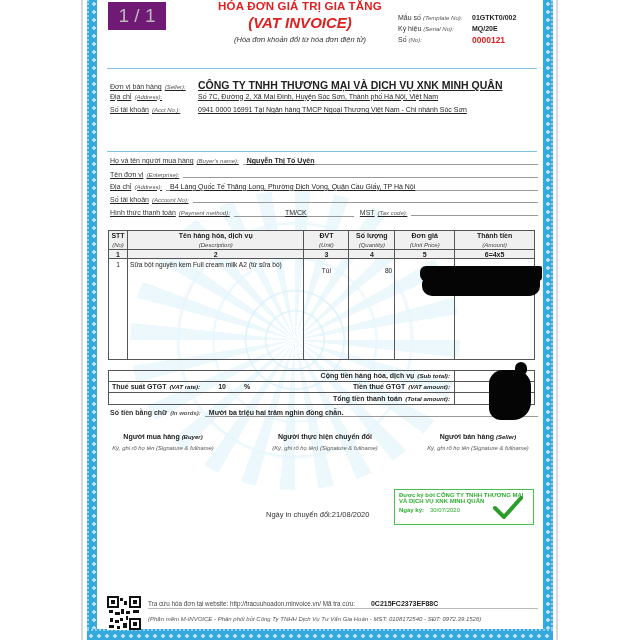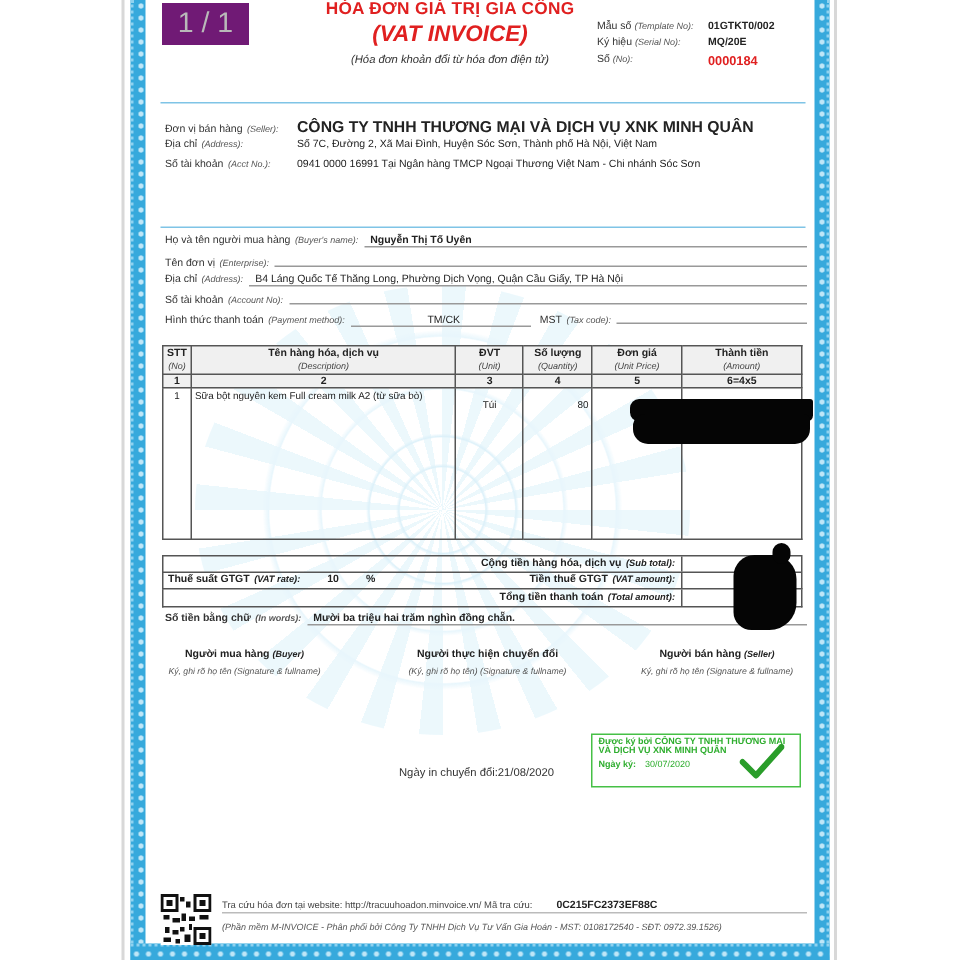--- a/index.html
+++ b/index.html
@@ -48,21 +48,21 @@
   .meta-block { position: absolute; left: 398px; top: 12px; width: 140px; font-size: 7px; }
   .meta-row { display: flex; height: 11px; align-items: center; }
   .meta-label { width: 74px; color: #333; }
   .meta-label i { font-size: 6px; color: #555; }
   .meta-value { font-weight: bold; font-size: 7px; color: #222; }
   .meta-value.red { color: #e02020; font-size: 8.5px; }
 
   .divider-line { position: absolute; left: 107px; width: 430px; height: 1px; background: #7fc4e6; }
 
   .section { position: absolute; left: 110px; width: 428px; font-size: 7px; }
-  .row { display: flex; align-items: baseline; height: 13.5px; }
+  .row { display: flex; align-items: baseline; height: 13.5px; text-decoration: underline; }
   .lbl { color: #333; white-space: nowrap; }
   .lbl i { font-size: 6px; color: #555; margin-left: 3px; }
   .val { color: #222; white-space: nowrap; }
   .seller .lbl { width: 88px; }
   .seller-name { font-weight: bold; font-size: 10.5px; }
   .tax-code { font-weight: bold; font-size: 7.5px; letter-spacing: 2.2px; }
 
   .buyer .row { height: 12.8px; }
   .uline { flex: 1; border-bottom: 1px solid #999; margin-left: 4px; height: 9px; display: flex; align-items: flex-end; }
   .uline .val { padding-left: 4px; }
@@ -118,37 +118,37 @@
 <div class="page-edge left"></div>
 <div class="page-edge right"></div>
 <div class="frame-left"></div>
 <div class="frame-right"></div>
 <div class="frame-bottom"></div>
 <div class="watermark"></div>
 
 <div class="page-indicator">1 / 1</div>
 
 <div class="title-block">
-  <div class="title-main">HÓA ĐƠN GIÁ TRỊ GIA CÔNG</div>
+  <div class="title-main">HÓA ĐƠN GIÁ TRỊ GIA TĂNG</div>
   <div class="title-sub">(VAT INVOICE)</div>
   <div class="title-note">(Hóa đơn khoản đổi từ hóa đơn điện tử)</div>
 </div>
 
 <div class="meta-block">
   <div class="meta-row">
     <span class="meta-label"><span>Mẫu số</span> <i>(Template No):</i></span>
     <span class="meta-value">01GTKT0/002</span>
   </div>
   <div class="meta-row">
     <span class="meta-label"><span>Ký hiệu</span> <i>(Serial No):</i></span>
     <span class="meta-value">MQ/20E</span>
   </div>
   <div class="meta-row">
     <span class="meta-label"><span>Số</span> <i>(No):</i></span>
-    <span class="meta-value red">0000184</span>
+    <span class="meta-value red">0000121</span>
   </div>
 </div>
 
 <div class="divider-line" style="top:68px;"></div>
 
 <div class="section seller" style="top:79px;">
   <div class="row">
     <span class="lbl"><span>Đơn vị bán hàng</span><i>(Seller):</i></span>
     <span class="val seller-name">CÔNG TY TNHH THƯƠNG MẠI VÀ DỊCH VỤ XNK MINH QUÂN</span>
   </div>

